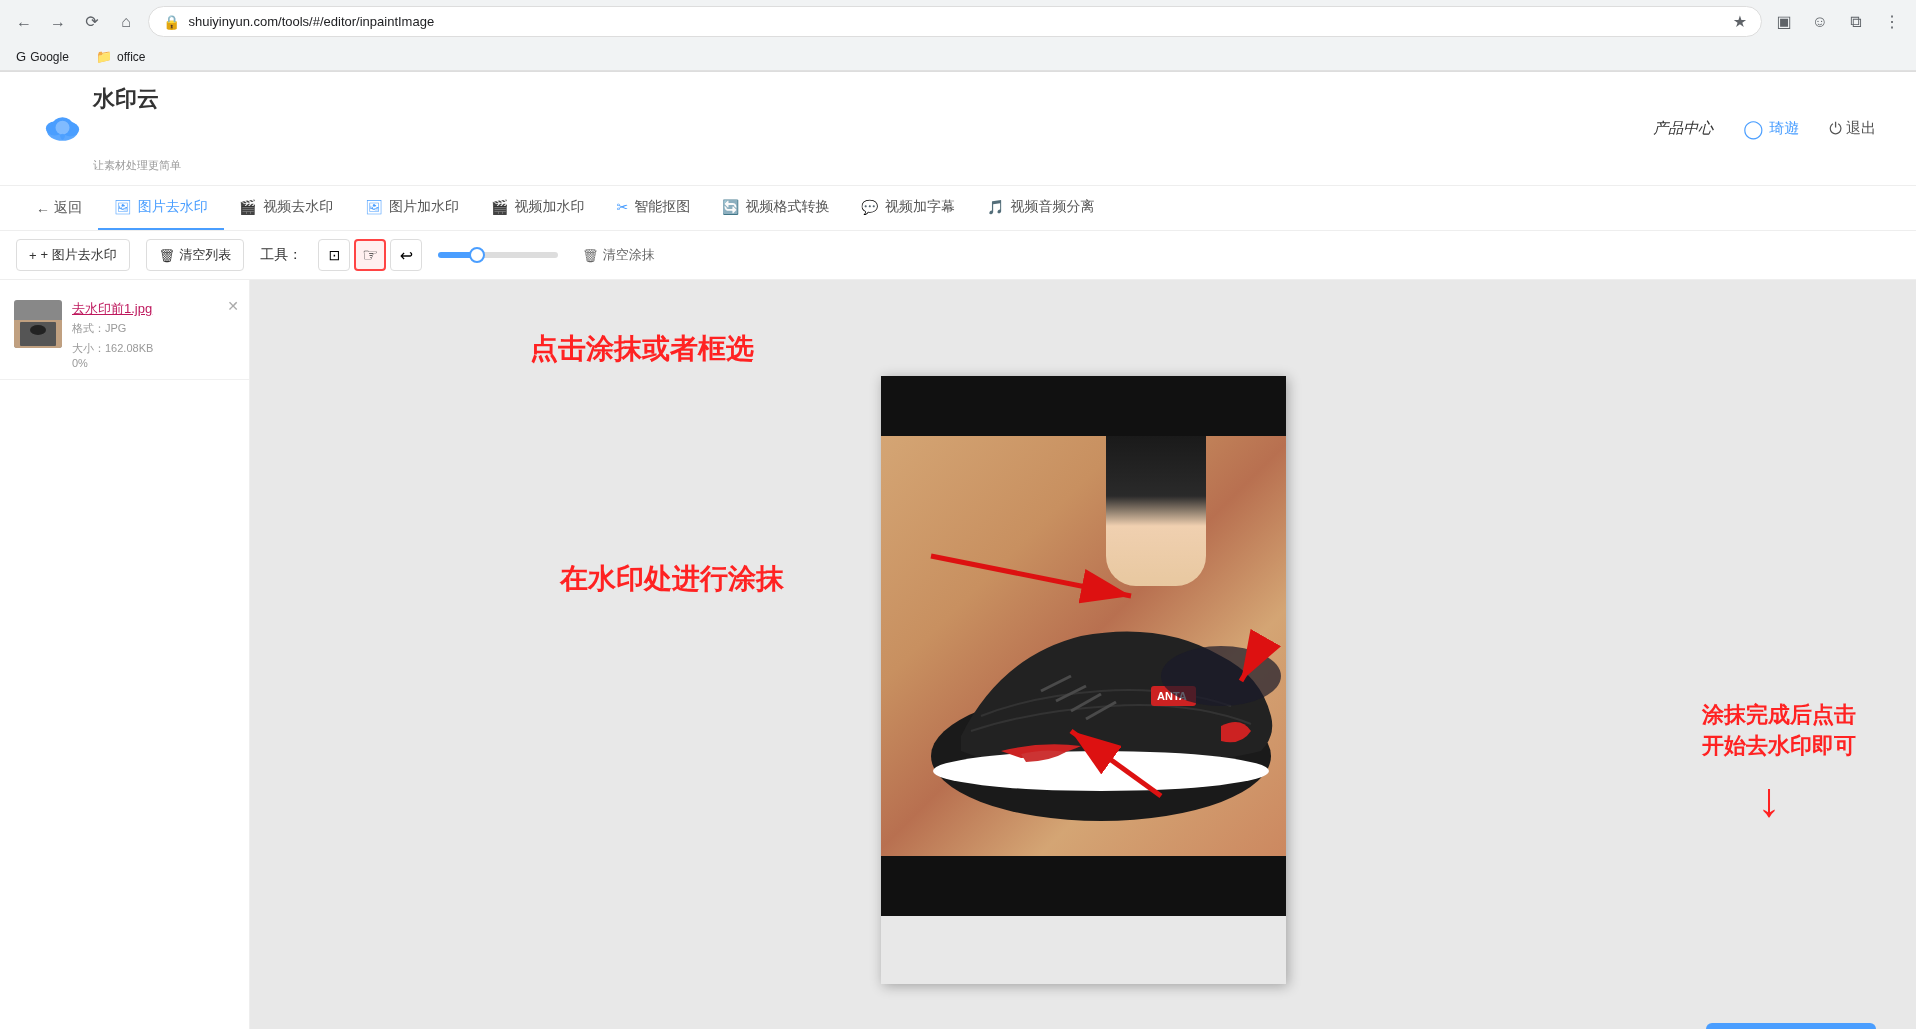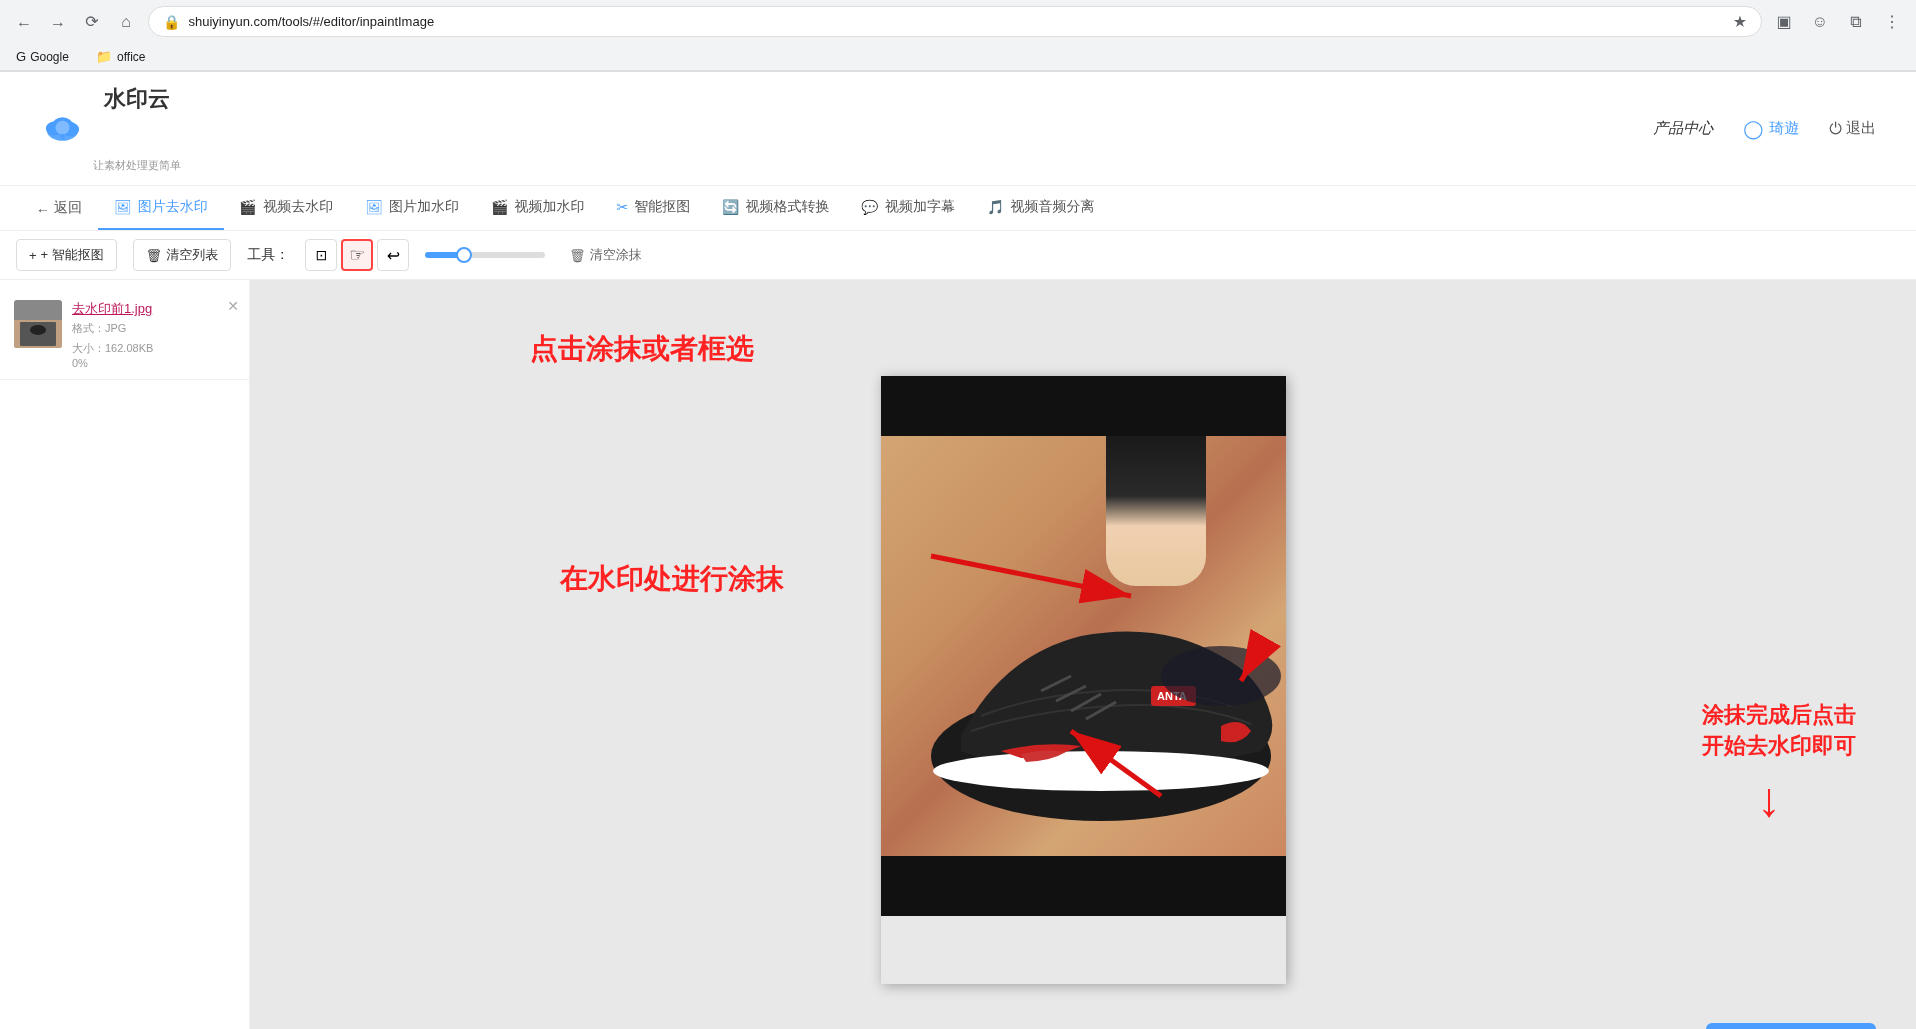--- a/index.html
+++ b/index.html
@@ -16,21 +16,21 @@
     .browser-action-btn { width: 28px; height: 28px; border-radius: 50%; border: none; background: transparent; cursor: pointer; color: #5f6368; display: flex; align-items: center; justify-content: center; font-size: 16px; }
     .bookmark-bar { display: flex; align-items: center; padding: 4px 10px; gap: 16px; background: #f1f3f4; border-bottom: 1px solid #e0e0e0; }
     .bookmark-item { font-size: 12px; color: #202124; cursor: pointer; display: flex; align-items: center; gap: 4px; padding: 2px 6px; border-radius: 4px; }
 
     
     .app { background: white; min-height: calc(1029px - 80px); }
 
     
     .app-header { display: flex; align-items: center; justify-content: space-between; padding: 12px 40px; border-bottom: 1px solid #eee; background: white; }
     .logo-area { display: flex; align-items: center; gap: 8px; }
-    .logo-text { display: flex; flex-direction: column; text-align: center; }
+    .logo-text { display: flex; flex-direction: column; }
     .logo-name { font-size: 22px; font-weight: bold; color: #333; }
     .logo-sub { font-size: 11px; color: #999; margin-top: 44px; }
     .header-right { display: flex; align-items: center; gap: 30px; }
     .header-product { font-size: 15px; color: #333; cursor: pointer; font-style: italic; }
     .header-user { display: flex; align-items: center; gap: 6px; font-size: 15px; color: #4a9eff; cursor: pointer; }
     .header-logout { display: flex; align-items: center; gap: 4px; font-size: 15px; color: #555; cursor: pointer; }
 
     
     .nav-tabs { display: flex; align-items: center; padding: 0 20px; border-bottom: 1px solid #eee; background: white; }
     .nav-back { display: flex; align-items: center; gap: 4px; font-size: 14px; color: #555; cursor: pointer; padding: 12px 16px; }
@@ -182,21 +182,21 @@
     </div>
     <div class="nav-tab">
       <span style="color:#4a9eff;">🎵</span>
       <span>视频音频分离</span>
     </div>
   </div>
 
   <div class="toolbar">
     <button class="toolbar-btn">
       <span>+</span>
-      <span>+ 智能抠图</span>
+      <span>+ 图片去水印</span>
     </button>
     <button class="toolbar-btn">
       <span>🗑</span>
       <span>清空列表</span>
     </button>
     <span class="toolbar-label">工具：</span>
     <div class="tool-group">
 
       <div class="tool-btn" style="font-size:14px;">⊡</div>
 

